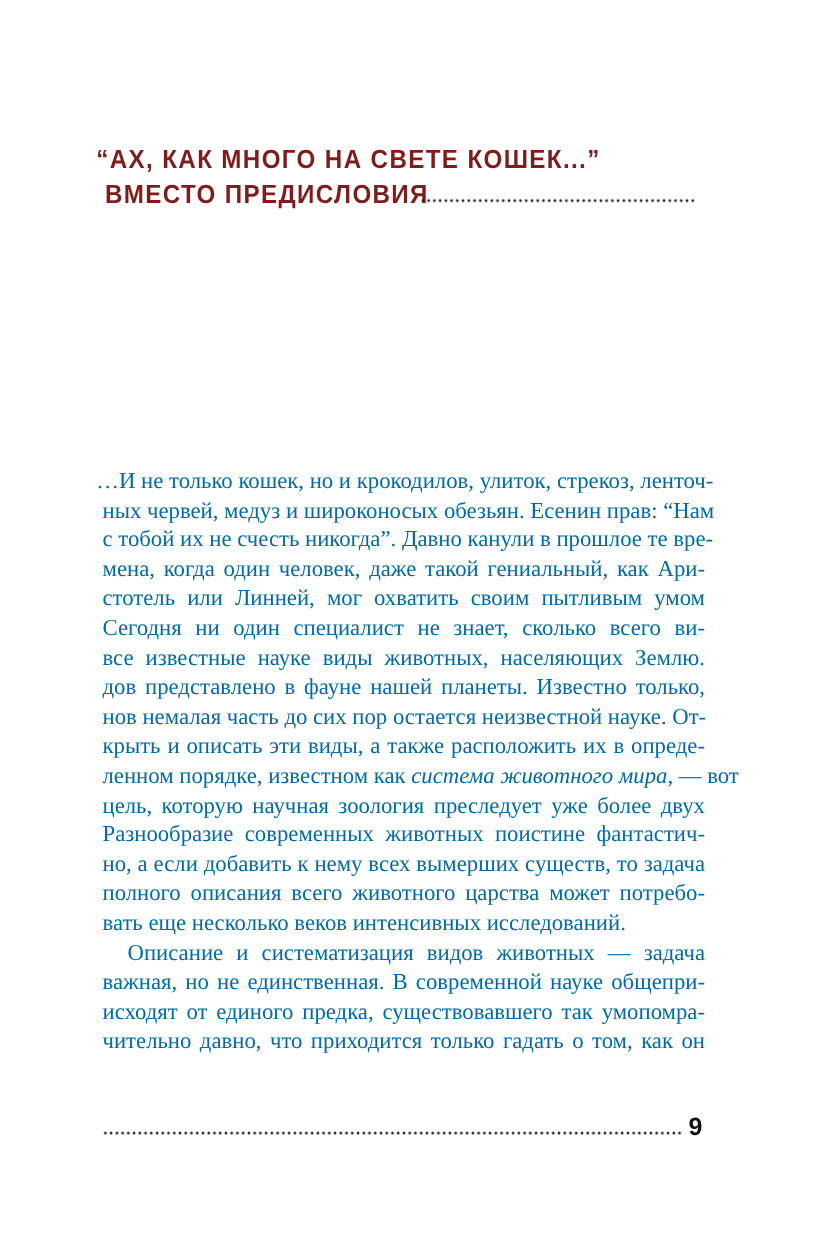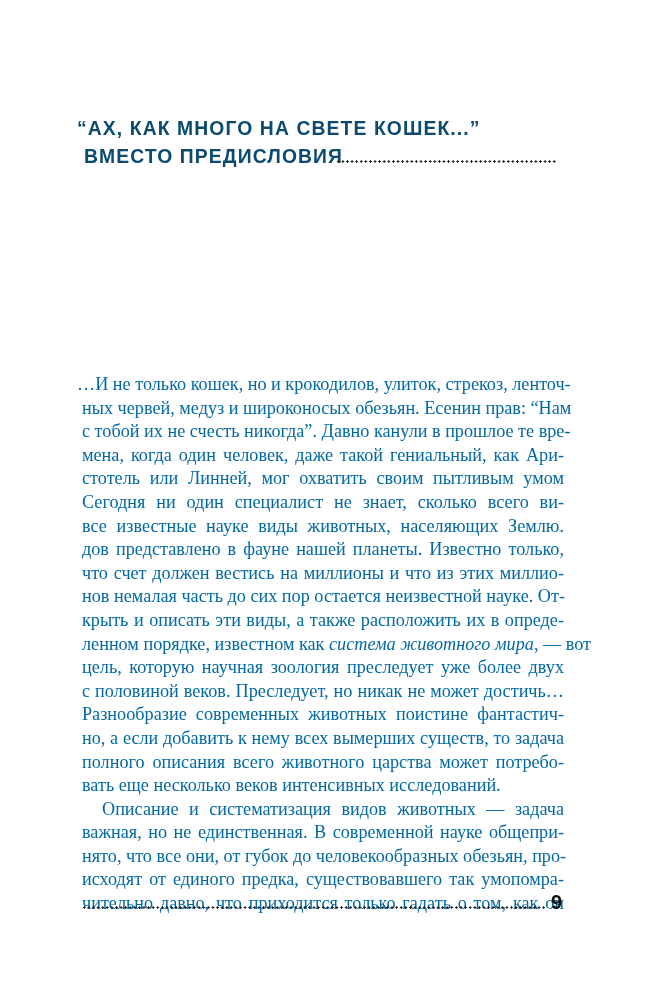--- a/index.html
+++ b/index.html
@@ -17,21 +17,21 @@
     .heading {
       position: absolute;
       left: 77px;
       top: 114px;
       width: 490px;
       font-family: "Liberation Sans", "DejaVu Sans", sans-serif;
       font-weight: bold;
       font-size: 21px;
       letter-spacing: 1.2px;
       line-height: 28px;
-      color: #0c4a6e;
+      color: #7f1d1d;
     }
     .heading .line1 {
       display: block;
       white-space: nowrap;
       transform: scaleX(0.92);
       transform-origin: left center;
     }
     .heading .line2 {
       display: flex;
       align-items: baseline;
@@ -121,33 +121,30 @@
 
 <div class="body-text">
   <span class="ln lead">…И не только кошек, но и крокодилов, улиток, стрекоз, ленточ-</span>
   <span class="ln">ных червей, медуз и широконосых обезьян. Есенин прав: “Нам</span>
   <span class="ln">с тобой их не счесть никогда”. Давно канули в прошлое те вре-</span>
   <span class="ln">мена, когда один человек, даже такой гениальный, как Ари-</span>
   <span class="ln">стотель или Линней, мог охватить своим пытливым умом</span>
   <span class="ln">Сегодня ни один специалист не знает, сколько всего ви-</span>
   <span class="ln">все известные науке виды животных, населяющих Землю.</span>
   <span class="ln">дов представлено в фауне нашей планеты. Известно только,</span>
-  <span class="ln">что счет должен вестись на миллионы и что из этих миллио-</span>
   <span class="ln">нов немалая часть до сих пор остается неизвестной науке. От-</span>
   <span class="ln">крыть и описать эти виды, а также расположить их в опреде-</span>
   <span class="ln"><span>ленном порядке, известном как </span><em>система животного мира</em><span>, — вот</span></span>
   <span class="ln">цель, которую научная зоология преследует уже более двух</span>
-  <span class="ln">с половиной веков. Преследует, но никак не может достичь…</span>
   <span class="ln">Разнообразие современных животных поистине фантастич-</span>
   <span class="ln">но, а если добавить к нему всех вымерших существ, то задача</span>
   <span class="ln">полного описания всего животного царства может потребо-</span>
   <span class="ln last">вать еще несколько веков интенсивных исследований.</span>
   <span class="ln indent">Описание и систематизация видов животных — задача</span>
   <span class="ln">важная, но не единственная. В современной науке общепри-</span>
-  <span class="ln">нято, что все они, от губок до человекообразных обезьян, про-</span>
   <span class="ln">исходят от единого предка, существовавшего так умопомра-</span>
   <span class="ln">чительно давно, что приходится только гадать о том, как он</span>
 </div>
 
 <div class="footer">
   <span class="dots"></span>
   <span class="page-number">9</span>
 </div>
 
 </body></html>

